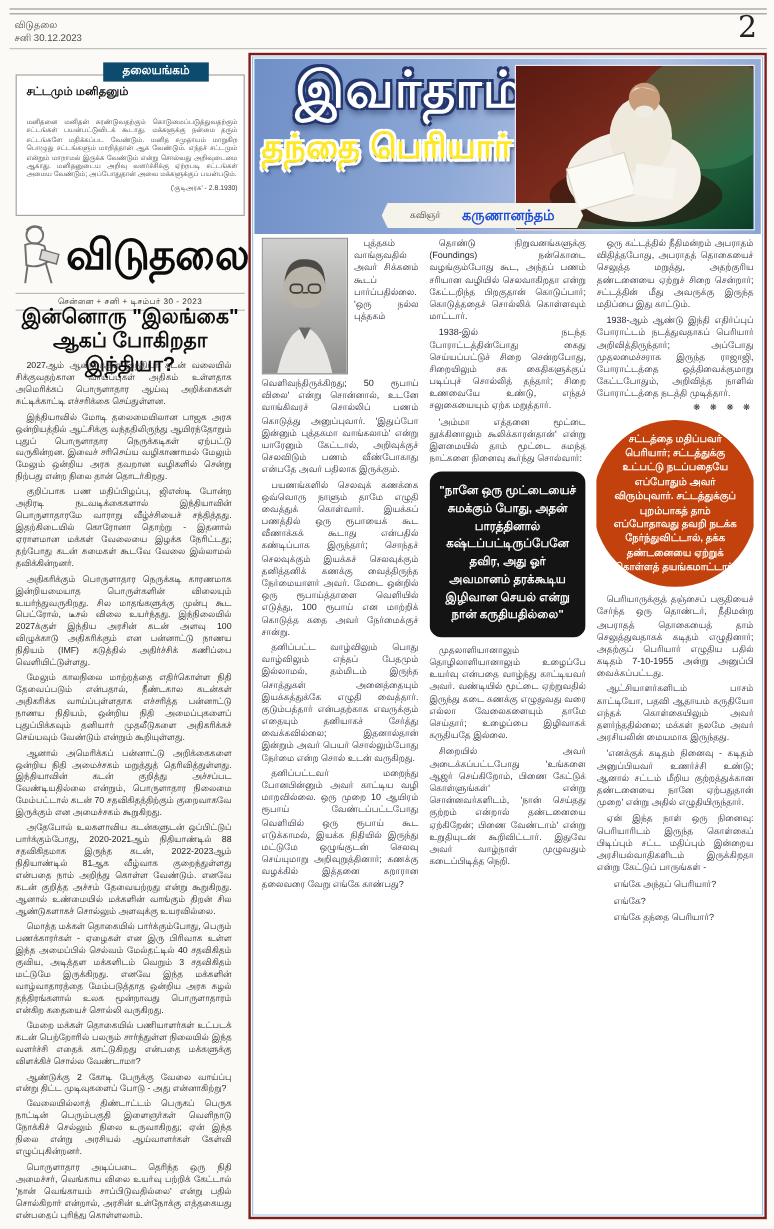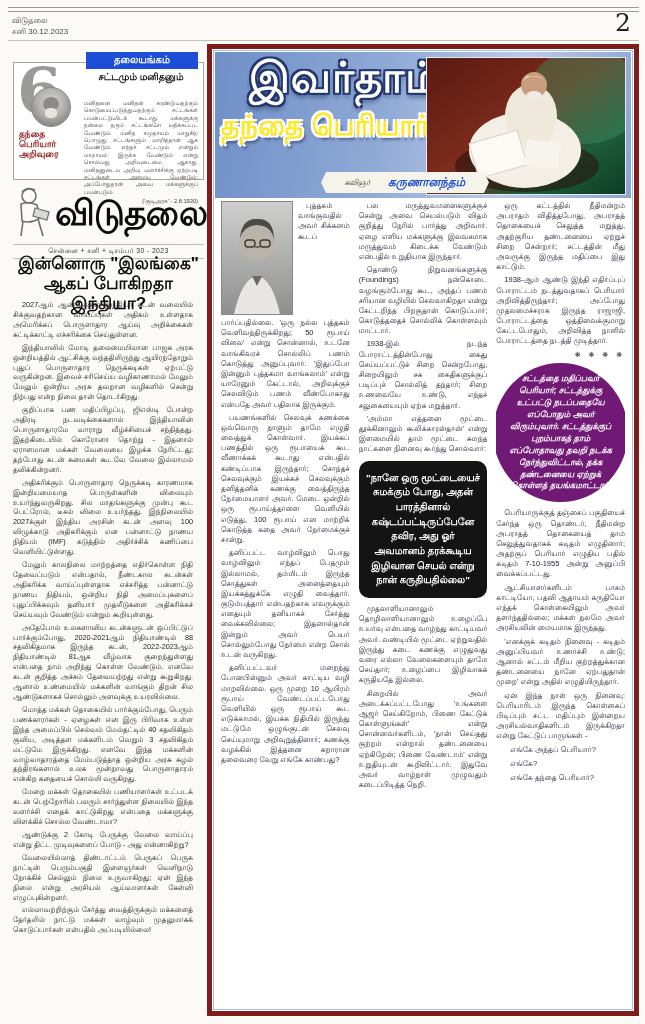--- a/index.html
+++ b/index.html
@@ -6,91 +6,86 @@
   body{width:645px;height:1024px;background:#e8e6e1;font-family:"Liberation Sans",sans-serif;}
   .page{position:relative;width:645px;height:1024px;background:#fbfaf6;overflow:hidden;color:#222;}
 
   
   .toprule{position:absolute;left:8px;right:6px;top:7px;height:3px;border-top:1px solid #9a9a9a;border-bottom:1px solid #9a9a9a;}
   .issueinfo{position:absolute;left:12px;top:16px;font-size:8px;line-height:1.35;color:#4a4a4a;}
   .pagenum{position:absolute;right:14px;top:8px;font-family:"DejaVu Serif",serif;font-size:25px;color:#222;}
   .rule2{position:absolute;left:8px;right:6px;top:40px;border-top:1px solid #c2c0ba;}
 
   
-  .ed-label{position:absolute;left:86px;top:52px;background:#1d4ed8;color:#fff;font-size:10px;font-weight:bold;padding:2px 28px;z-index:3;}
+  .ed-label{position:absolute;left:86px;top:52px;background:#0c4a6e;color:#fff;font-size:10px;font-weight:bold;padding:2px 16px;z-index:3;}
   .ed-box{position:absolute;left:13px;top:62px;width:191px;height:118px;border:1px solid #a8a49c;background:#fff;display:flex;padding:8px 5px 4px 5px;box-sizing:border-box;}
   .ed-left{width:62px;position:relative;flex:none;}
   .ed-six{position:absolute;left:-2px;top:-12px;font-size:64px;font-weight:900;color:#9a9a98;font-family:"DejaVu Serif",serif;line-height:1;}
   .ed-photo{position:absolute;left:12px;top:16px;width:38px;height:38px;border-radius:50%;background:radial-gradient(circle at 50% 38%,#d8d6d2 0%,#b3b1ad 45%,#6d6b68 100%);border:1px solid #888;}
   .ed-photo:before{content:"";position:absolute;left:11px;top:9px;width:16px;height:14px;border-radius:50%;background:#8d8b87;}
   .ed-photo:after{content:"";position:absolute;left:13px;top:20px;width:12px;height:10px;border-radius:40%;background:#e6e4e0;}
   .ed-byline{position:absolute;left:0px;top:58px;width:62px;font-size:9px;font-weight:bold;color:#8b1a1a;line-height:1.12;}
   .ed-right{flex:1;padding-left:3px;}
-  .ed-title{font-size:9.5px;font-weight:bold;text-align:center;color:#111;margin-bottom:16px;}
+  .ed-title{font-size:9.5px;font-weight:bold;color:#111;margin-bottom:16px;}
   .ed-body{font-size:5.7px;line-height:1.3;text-align:justify;color:#3c3c3c;}
   .ed-credit{font-size:5.7px;text-align:right;color:#3c3c3c;margin-top:2px;}
 
   
   .masthead{position:absolute;left:13px;top:184px;width:191px;}
   .mh-row{display:flex;align-items:center;}
   .mh-sketch{width:42px;height:56px;flex:none;}
   .mh-title{font-size:35px;font-weight:900;color:#0c0c0c;letter-spacing:-1px;line-height:1;}
   .mh-dateline{border-top:1px solid #bbb;border-bottom:1px solid #bbb;margin-top:4px;padding:2px 0;text-align:center;font-size:6.8px;color:#333;letter-spacing:.4px;}
 
   .lead-headline{position:absolute;left:13px;top:254px;width:191px;text-align:center;font-size:17px;line-height:1.18;font-weight:800;color:#0e0e0e;}
   .lead-body{position:absolute;left:13px;top:300px;width:192px;height:716px;overflow:hidden;font-size:7.3px;line-height:1.36;text-align:justify;color:#24242a;}
   .lead-body p{margin:0 12px 3px 0;text-indent:9px;}
 
   
-  .mainbox{position:absolute;left:207px;top:44px;width:432px;height:972px;background:#fff;border:5px solid #7f1d1d;box-shadow:inset 0 0 0 1px #ffffff, inset 0 0 0 2px #9ec4e4;box-sizing:border-box;}
+  .mainbox{position:absolute;left:207px;top:44px;width:432px;height:972px;background:#fff;border:2px solid #7f1d1d;box-shadow:inset 0 0 0 1px #ffffff, inset 0 0 0 2px #9ec4e4;box-sizing:border-box;}
   .mhead{position:absolute;left:3px;right:3px;top:3px;height:146px;background:linear-gradient(100deg,#6f8fc7 0%,#8fa9d6 40%,#bcCae6 70%,#8aa4d2 100%);overflow:hidden;}
   .mt1{position:absolute;left:34px;top:2px;font-size:42px;font-weight:900;color:#ffffff;letter-spacing:1px;
        text-shadow:-2px -2px 0 #23366e,2px -2px 0 #23366e,-2px 2px 0 #23366e,2px 2px 0 #23366e,0 4px 5px rgba(10,20,50,.55);}
   .mt2{position:absolute;left:6px;top:58px;font-size:28px;font-weight:900;color:#ffe927;letter-spacing:.5px;
        text-shadow:-2px -2px 0 #fff,2px -2px 0 #fff,-2px 2px 0 #fff,2px 2px 0 #fff,3px 4px 3px rgba(20,30,60,.6);}
   .mt2 .partnum{font-size:17px;color:#fff200;text-shadow:-1px -1px 0 #333,1px 1px 0 #333;margin-left:3px;}
   .mphoto{position:absolute;right:5px;top:5px;width:198px;height:136px;border:1px solid #e8e8f4;}
   .ribbon{position:absolute;left:106px;top:120px;width:168px;height:21px;background:#f5f3ea;display:flex;align-items:center;justify-content:center;gap:18px;
-          clip-path:polygon(3% 0,97% 0,100% 50%,97% 100%,3% 100%,0 50%);box-shadow:0 1px 2px rgba(0,0,0,.4);font-style:italic;}
+          clip-path:polygon(3% 0,97% 0,100% 50%,97% 100%,3% 100%,0 50%);box-shadow:0 1px 2px rgba(0,0,0,.4);}
   .ribbon .pre{font-size:7.5px;color:#333;}
   .ribbon .name{font-size:12px;font-weight:900;color:#1d4ed8;}
 
   .cols{position:absolute;left:9px;right:9px;top:152px;bottom:6px;display:flex;gap:9px;overflow:hidden;}
   .col{flex:1;font-size:7.5px;line-height:1.36;text-align:justify;color:#1e2030;overflow:hidden;}
   .col p{margin:0 0 3px 0;text-indent:8px;}
   .authorphoto{float:left;width:70px;height:112px;margin:0 5px 3px 0;border:1px solid #888;}
 
   .pullquote{background:#141414;color:#fff;border-radius:10px;padding:10px 7px;margin:6px 0;
              font-size:9.8px;font-weight:bold;line-height:1.5;text-align:center;text-indent:0;}
   .dingbats{text-align:right;letter-spacing:3px;font-size:7px;color:#333;margin:2px 0;}
-  .oval{background:#701a75;color:#fff;border-radius:50%;min-height:128px;margin:4px -3px 6px -3px;
+  .oval{background:#c2410c;color:#fff;border-radius:50%;min-height:128px;margin:4px -3px 6px -3px;
         display:flex;align-items:center;justify-content:center;text-align:center;
-        font-size:8.4px;font-weight:bold;line-height:1.42;padding:10px 12px;box-sizing:border-box;font-style:italic;}
+        font-size:8.4px;font-weight:bold;line-height:1.42;padding:10px 12px;box-sizing:border-box;}
   .closing p{margin:0 0 2px 0;text-indent:14px;line-height:1.6;}
 </style>
 </head>
 <body>
 
 <div class="page">
 
   <div class="toprule"></div>
   <div class="issueinfo">
     <div>விடுதலை</div>
     <div>சனி 30.12.2023</div>
   </div>
   <div class="pagenum">2</div>
   <div class="rule2"></div>
 
   <div class="ed-label">தலையங்கம்</div>
   <div class="ed-box">
-    <div class="ed-left">
-      <div class="ed-six">6</div>
-      <div class="ed-photo"></div>
-      <div class="ed-byline">தந்தை பெரியார் அறிவுரை</div>
-    </div>
     <div class="ed-right">
       <div class="ed-title">சட்டமும் மனிதனும்</div>
       <div class="ed-body">மனிதனை மனிதன் சுரண்டுவதற்கும் கொடுமைப்படுத்துவதற்கும் சட்டங்கள் பயன்பட்டுவிடக் கூடாது. மக்களுக்கு நன்மை தரும் சட்டங்களே மதிக்கப்பட வேண்டும். மனித சமுதாயம் மாறுகிற பொழுது சட்டங்களும் மாறித்தான் ஆக வேண்டும். எந்தச் சட்டமும் என்றும் மாறாமல் இருக்க வேண்டும் என்று சொல்வது அறிவுடைமை ஆகாது. மனிதனுடைய அறிவு வளர்ச்சிக்கு ஏற்றபடி சட்டங்கள் அமைய வேண்டும்; அப்போதுதான் அவை மக்களுக்குப் பயன்படும்.</div>
       <div class="ed-credit">('குடிஅரசு' - 2.8.1930)</div>
     </div>
   </div>
 
   <div class="masthead">
     <div class="mh-row">
       <svg class="mh-sketch" viewBox="0 0 42 56">
@@ -108,25 +103,27 @@
   <div class="lead-headline">
     <div>இன்னொரு "இலங்கை"</div>
     <div>ஆகப் போகிறதா இந்தியா?</div>
   </div>
   <div class="lead-body">
       <p>2027ஆம் ஆண்டுக்குள் இந்தியா கடன் வலையில் சிக்குவதற்கான வாய்ப்புகள் அதிகம் உள்ளதாக அமெரிக்கப் பொருளாதார ஆய்வு அறிக்கைகள் சுட்டிக்காட்டி எச்சரிக்கை செய்துள்ளன.</p>
       <p>இந்தியாவில் மோடி தலைமையிலான பாஜக அரசு ஒன்றியத்தில் ஆட்சிக்கு வந்ததிலிருந்து ஆயிரந்தோறும் புதுப் பொருளாதார நெருக்கடிகள் ஏற்பட்டு வருகின்றன. இவைச் சரிசெய்ய வழிகாணாமல் மேலும் மேலும் ஒன்றிய அரசு தவறான வழிகளில் சென்று நிற்பது என்ற நிலை தான் தொடர்கிறது.</p>
       <p>குறிப்பாக பண மதிப்பிழப்பு, ஜிஎஸ்டி போன்ற அதிரடி நடவடிக்கைகளால் இந்தியாவின் பொருளாதாரமே வாராறு வீழ்ச்சியைச் சந்தித்தது. இதற்கிடையில் கொரோனா தொற்று - இதனால் ஏராளமான மக்கள் வேலையை இழக்க நேரிட்டது; தற்போது கடன் சுமைகள் கூடவே வேலை இல்லாமல் தவிக்கின்றனர்.</p>
       <p>அதிகரிக்கும் பொருளாதார நெருக்கடி காரணமாக இன்றியமையாத பொருள்களின் விலையும் உயர்ந்துவருகிறது. சில மாதங்களுக்கு முன்பு கூட பெட்ரோல், டீசல் விலை உயர்ந்தது. இந்நிலையில் 2027க்குள் இந்திய அரசின் கடன் அளவு 100 விழுக்காடு அதிகரிக்கும் என பன்னாட்டு நாணய நிதியம் (IMF) கடுத்தில் அதிர்ச்சிக் கணிப்பை வெளியிட்டுள்ளது.</p>
       <p>மேலும் காலநிலை மாற்றத்தை எதிர்கொள்ள நிதி தேவைப்படும் என்பதால், நீண்டகால கடன்கள் அதிகரிக்க வாய்ப்புள்ளதாக எச்சரித்த பன்னாட்டு நாணய நிதியம், ஒன்றிய நிதி அமைப்புகளைப் புதுப்பிக்கவும் தனியார் முதலீடுகளை அதிகரிக்கச் செய்யவும் வேண்டும் என்றும் கூறியுள்ளது.</p>
+      <p>ஆனால் அமெரிக்கப் பன்னாட்டு அறிக்கைகளை ஒன்றிய நிதி அமைச்சகம் மறுத்துத் தெரிவித்துள்ளது. இந்தியாவின் கடன் குறித்து அச்சப்பட வேண்டியதில்லை என்றும், பொருளாதார நிலைமை மேம்பட்டால் கடன் 70 சதவிகிதத்திற்கும் குறைவாகவே இருக்கும் என அமைச்சகம் கூறுகிறது.</p>
       <p>அதேபோல் உலகளாவிய கடன்களுடன் ஒப்பிட்டுப் பார்க்கும்போது, 2020-2021ஆம் நிதியாண்டில் 88 சதவிகிதமாக இருந்த கடன், 2022-2023ஆம் நிதியாண்டில் 81ஆக வீழ்வாக குறைந்துள்ளது என்பதை நாம் அறிந்து கொள்ள வேண்டும். எனவே கடன் குறித்த அச்சம் தேவையற்றது என்று கூறுகிறது. ஆனால் உண்மையில் மக்களின் வாங்கும் திறன் சில ஆண்டுகளாகச் சொல்லும் அளவுக்கு உயரவில்லை.</p>
       <p>மொத்த மக்கள் தொகையில் பார்க்கும்போது, பெரும் பணக்காரர்கள் - ஏழைகள் என இரு பிரிவாக உள்ள இந்த அமைப்பில் செல்வம் மேல்தட்டில் 40 சதவிகிதம் குவிய, அடித்தள மக்களிடம் வெறும் 3 சதவிகிதம் மட்டுமே இருக்கிறது. எனவே இந்த மக்களின் வாழ்வாதாரத்தை மேம்படுத்தாத ஒன்றிய அரசு சுழல் தந்திரங்களால் உலக மூன்றாவது பொருளாதாரம் என்கிற கதையைச் சொல்லி வருகிறது.</p>
       <p>மேறை மக்கள் தொகையில் பணியாளர்கள் உட்படக் கடன் பெற்றோரில் பலரும் சார்ந்துள்ள நிலையில் இந்த வளர்ச்சி எதைக் காட்டுகிறது என்பதை மக்களுக்கு விளக்கிச் சொல்ல வேண்டாமா?</p>
       <p>ஆண்டுக்கு 2 கோடி பேருக்கு வேலை வாய்ப்பு என்று திட்ட முடிவுகளைப் போடு - அது என்னாகிற்று?</p>
       <p>வேலையில்லாத் திண்டாட்டம் பெருகப் பெருக நாட்டின் பெரும்பகுதி இளைஞர்கள் வெளிநாடு நோக்கிச் செல்லும் நிலை உருவாகிறது; ஏன் இந்த நிலை என்று அரசியல் ஆய்வாளர்கள் கேள்வி எழுப்புகின்றனர்.</p>
+      <p>பொருளாதார அடிப்படை தெரிந்த ஒரு நிதி அமைச்சர், வெங்காய விலை உயர்வு பற்றிக் கேட்டால் 'நான் வெங்காயம் சாப்பிடுவதில்லை' என்று பதில் சொல்கிறார் என்றால், அரசின் உள்நோக்கு எத்தகையது என்பதைப் புரிந்து கொள்ளலாம்.</p>
       <p>எல்லாவற்றிற்கும் சேர்த்து வைத்திருக்கும் மக்களைத் தேர்தலில் நாட்டு மக்கள் வாழ்வும் முதலுமாகக் கொடுப்பார்கள் என்பதில் அப்படியில்லை!</p>
     </div>
 
   <div class="mainbox">
     <div class="mhead">
       <div class="mt1">இவர்தாம்</div>
       <div class="mt2">
         <span>தந்தை பெரியார்</span><span class="partnum">(2)</span>
       </div>
       <svg class="mphoto" viewBox="0 0 198 136" preserveAspectRatio="none">
@@ -180,21 +177,20 @@
         <div>
             <p>புத்தகம் வாங்குவதில் அவர் சிக்கனம் கூடப் பார்ப்பதில்லை. 'ஒரு நல்ல புத்தகம் வெளிவந்திருக்கிறது; 50 ரூபாய் விலை' என்று சொன்னால், உடனே வாங்கிவரச் சொல்லிப் பணம் கொடுத்து அனுப்புவார். 'இதுப்போ இன்னும் புத்தகமா வாங்கலாம்' என்று யாரேனும் கேட்டால், அறிவுக்குச் செலவிடும் பணம் வீண்போகாது என்பதே அவர் பதிலாக இருக்கும்.</p>
             <p>பயணங்களில் செலவுக் கணக்கை ஒவ்வொரு நாளும் தாமே எழுதி வைத்துக் கொள்வார். இயக்கப் பணத்தில் ஒரு ரூபாயைக் கூட வீணாக்கக் கூடாது என்பதில் கண்டிப்பாக இருந்தார்; சொந்தச் செலவுக்கும் இயக்கச் செலவுக்கும் தனித்தனிக் கணக்கு வைத்திருந்த நேர்மையாளர் அவர். மேடை ஒன்றில் ஒரு ரூபாய்த்தாளை வெளியில் எடுத்து, 100 ரூபாய் என மாற்றிக் கொடுத்த கதை அவர் நேர்மைக்குச் சான்று.</p>
             <p>தனிப்பட்ட வாழ்விலும் பொது வாழ்விலும் எந்தப் பேதமும் இல்லாமல், தம்மிடம் இருந்த சொத்துகள் அனைத்தையும் இயக்கத்துக்கே எழுதி வைத்தார். குடும்பத்தார் என்பதற்காக எவருக்கும் எதையும் தனியாகச் சேர்த்து வைக்கவில்லை; இதனால்தான் இன்றும் அவர் பெயர் சொல்லும்போது நேர்மை என்ற சொல் உடன் வருகிறது.</p>
             <p>தனிப்பட்டவர் மறைந்து போனபின்னும் அவர் காட்டிய வழி மாறவில்லை. ஒரு முறை 10 ஆயிரம் ரூபாய் வேண்டப்பட்டபோது வெளியில் ஒரு ரூபாய் கூட எடுக்காமல், இயக்க நிதியில் இருந்து மட்டுமே ஒழுங்குடன் செலவு செய்யுமாறு அறிவுறுத்தினார்; கணக்கு வழக்கில் இத்தனை கறாரான தலைவரை வேறு எங்கே காண்பது?</p>
           </div>
       </div>
 
       <div class="col">
         <div>
-            <p>பல மருத்துவமனைகளுக்குச் சென்று அவை செயல்படும் விதம் குறித்து நேரில் பார்த்து அறிவார். ஏழை எளிய மக்களுக்கு இலவசமாக மருத்துவம் கிடைக்க வேண்டும் என்பதில் உறுதியாக இருந்தார்.</p>
             <p>தொண்டு நிறுவனங்களுக்கு (Foundings) நன்கொடை வழங்கும்போது கூட, அந்தப் பணம் சரியான வழியில் செலவாகிறதா என்று கேட்டறிந்த பிறகுதான் கொடுப்பார்; கொடுத்ததைச் சொல்லிக் கொள்ளவும் மாட்டார்.</p>
             <p>1938-இல் நடந்த போராட்டத்தின்போது கைது செய்யப்பட்டுச் சிறை சென்றபோது, சிறையிலும் சக கைதிகளுக்குப் படிப்புச் சொல்லித் தந்தார்; சிறை உணவையே உண்டு, எந்தச் சலுகையையும் ஏற்க மறுத்தார்.</p>
             <p>'அம்மா எத்தனை மூட்டை தூக்கினாலும் கூலிக்காரன்தான்' என்று இளமையில் தாம் மூட்டை சுமந்த நாட்களை நினைவு கூர்ந்து சொல்வார்:</p>
           </div>
         <div class="pullquote">"நானே ஒரு மூட்டையைச் சுமக்கும் போது, அதன் பாரத்தினால் கஷ்டப்பட்டிருப்பேனே தவிர, அது ஓர் அவமானம் தரக்கூடிய இழிவான செயல் என்று நான் கருதியதில்லை"</div>
         <div>
             <p>முதலாளியானாலும் தொழிலாளியானாலும் உழைப்பே உயர்வு என்பதை வாழ்ந்து காட்டியவர் அவர். வண்டியில் மூட்டை ஏற்றுவதில் இருந்து கடை கணக்கு எழுதுவது வரை எல்லா வேலைகளையும் தாமே செய்தார்; உழைப்பை இழிவாகக் கருதியதே இல்லை.</p>
             <p>சிறையில் அவர் அடைக்கப்பட்டபோது 'உங்களை ஆஜர் செய்கிறோம், பிணை கேட்டுக் கொள்ளுங்கள்' என்று சொன்னவர்களிடம், 'நான் செய்தது குற்றம் என்றால் தண்டனையை ஏற்கிறேன்; பிணை வேண்டாம்' என்று உறுதியுடன் கூறிவிட்டார். இதுவே அவர் வாழ்நாள் முழுவதும் கடைப்பிடித்த நெறி.</p>
           </div>
       </div>

